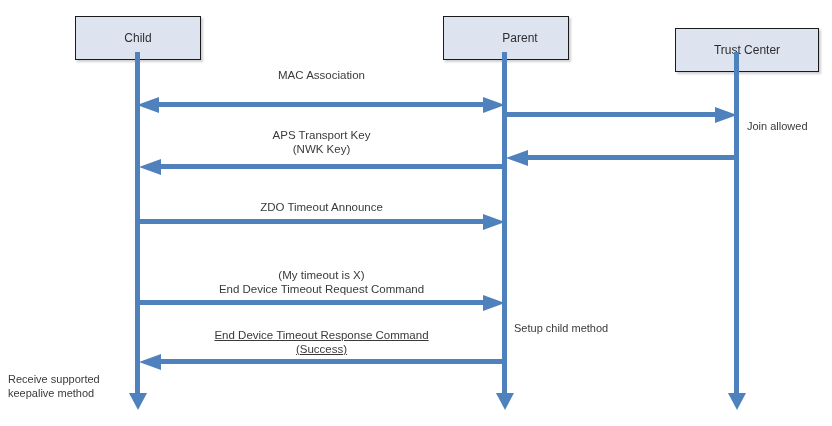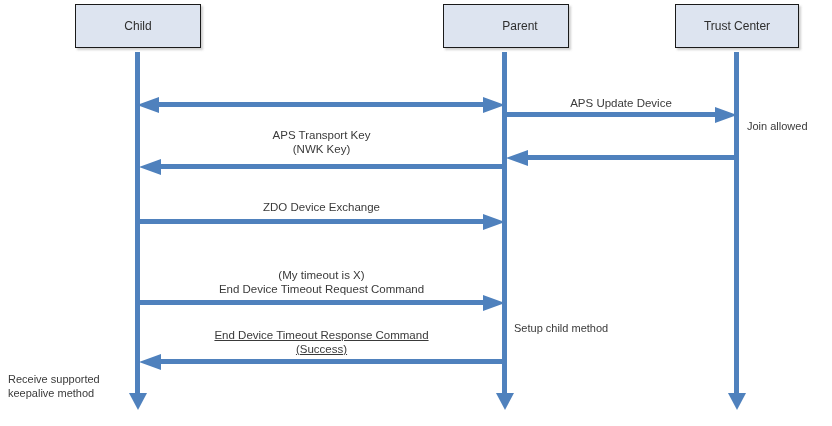--- a/index.html
+++ b/index.html
@@ -8,21 +8,21 @@
     --border:#1a1a1a;
     --text:#3a3a3a;
     --bg:#ffffff;
   }
   html,body{margin:0;padding:0;background:var(--bg);}
   .canvas{
     position:relative;width:832px;height:426px;background:var(--bg);
     font-family:"Liberation Sans",sans-serif;color:var(--text);overflow:hidden;
   }
   .actor{
-    position:absolute;top:4px;height:44px;box-sizing:border-box;
+    position:absolute;top:16px;height:44px;box-sizing:border-box;
     background:var(--fill);border:1.5px solid var(--border);
     box-shadow:2px 2px 2px rgba(150,150,150,.45);
     display:flex;align-items:center;justify-content:center;
     font-size:12px;color:#2e2e2e;
   }
   .lifeline{position:absolute;top:52px;height:341px;width:5px;background:var(--blue);}
   .lifeline-head{
     position:absolute;top:393px;width:0;height:0;
     border-left:9px solid transparent;border-right:9px solid transparent;
     border-top:17px solid var(--blue);
@@ -49,57 +49,55 @@
 <body>
 
 <div class="canvas">
 
   <div class="actor" style="left:75px;width:126px;">
     <span>Child</span>
   </div>
   <div class="actor" style="left:443px;width:126px;padding-left:28px;">
     <span>Parent</span>
   </div>
-  <div class="actor" style="left:675px;width:124px;">
+  <div class="actor" style="left:675px;width:144px;margin-top:12px;">
     <span>Trust Center</span>
   </div>
 
   <div class="lifeline" style="left:135px;"></div>
   <div class="lifeline-head" style="left:129px;"></div>
   <div class="lifeline" style="left:502px;"></div>
   <div class="lifeline-head" style="left:496px;"></div>
   <div class="lifeline" style="left:734px;"></div>
   <div class="lifeline-head" style="left:728px;"></div>
 
   <div class="msg" style="left:138px;width:367px;top:68px;">
+    <div>MAC Association</div>
   </div>
   <div class="aline" style="left:155px;top:102px;width:332px;"></div>
   <div class="ah-l" style="left:137px;top:97px;"></div>
   <div class="ah-r" style="left:483px;top:97px;"></div>
 
-  <div class="msg" style="left:505px;width:232px;top:96px;">
-    <div>APS Update Device</div>
-  </div>
   <div class="aline" style="left:506px;top:112px;width:213px;"></div>
   <div class="ah-r" style="left:715px;top:107px;"></div>
 
   <div class="note" style="left:747px;top:119px;">Join allowed</div>
 
   <div class="aline" style="left:524px;top:155px;width:213px;"></div>
   <div class="ah-l" style="left:506px;top:150px;"></div>
 
   <div class="msg" style="left:138px;width:367px;top:128px;">
     <div>APS Transport Key</div>
     <div>(NWK Key)</div>
   </div>
   <div class="aline" style="left:157px;top:164px;width:346px;"></div>
   <div class="ah-l" style="left:139px;top:159px;"></div>
 
   <div class="msg" style="left:138px;width:367px;top:200px;">
-    <div>ZDO Device Exchange</div>
+    <div>ZDO Timeout Announce</div>
   </div>
   <div class="aline" style="left:139px;top:219px;width:348px;"></div>
   <div class="ah-r" style="left:483px;top:214px;"></div>
 
   <div class="msg" style="left:138px;width:367px;top:268px;">
     <div>(My timeout is X)</div>
     <div>End Device Timeout Request Command</div>
   </div>
   <div class="aline" style="left:139px;top:300px;width:348px;"></div>
   <div class="ah-r" style="left:483px;top:295px;"></div>

